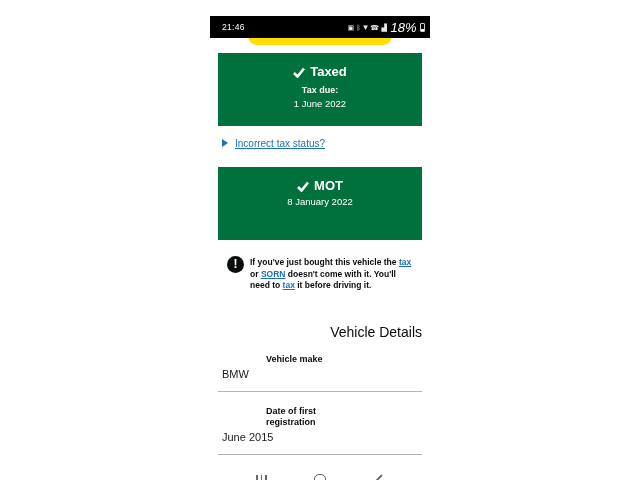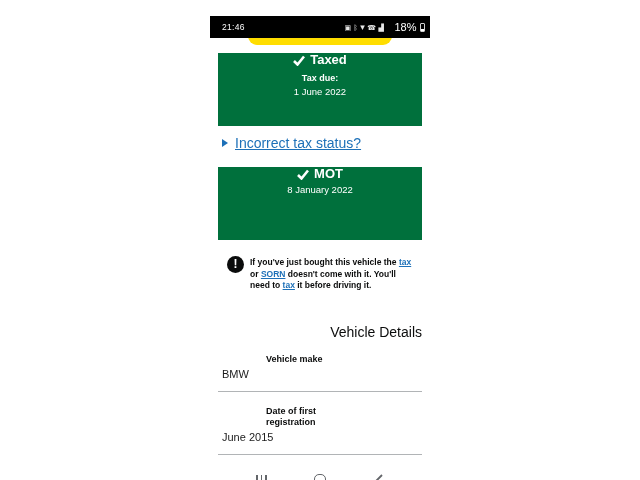--- a/index.html
+++ b/index.html
@@ -15,54 +15,54 @@
   .status-bar {
     position: relative; z-index: 2;
     height: 22px; background: #000000; color: #ffffff;
     display: flex; align-items: center; justify-content: space-between;
     padding: 0 5px 0 12px;
   }
   .status-time { font-size: 8.5px; letter-spacing: .3px; }
   .status-icons { display: flex; align-items: center; gap: 2.5px; }
   .status-glyph { font-size: 7px; line-height: 7px; color: #e8e8e8; }
   .status-glyph.wifi { font-size: 9px; }
-  .battery-pct { font-size: 11px; margin-left: 8px; }
+  .battery-pct { font-size: 13px; margin-left: 1px; font-style: italic; }
   .battery-shell {
     width: 5px; height: 9px; border: 1px solid #cfcfcf; border-radius: 1px;
     position: relative; margin-left: 1px;
   }
   .battery-fill { position: absolute; bottom: 0; left: 0; right: 0; height: 2px; background: #ffffff; }
 
   
   .plate-remnant {
     position: absolute; z-index: 1; top: 20px; left: 38px;
     width: 144px; height: 9px; background: #ffdd00;
     border-radius: 0 0 9px 9px;
   }
 
   
   .status-card {
     margin: 15px 8px 0 8px; height: 73px; background: #00703c; color: #ffffff;
-    text-align: center; 
+    text-align: center; padding-top: 12px;
   }
   .status-card.mot { margin-top: 19px; }
   .card-title-row { display: flex; align-items: center; justify-content: center; gap: 5px; }
   .card-title { font-size: 13px; font-weight: bold; line-height: 14px; }
   .card-sub { font-size: 9px; font-weight: bold; margin-top: 6px; }
   .card-date { font-size: 9.5px; font-weight: normal; margin-top: 2.5px; }
 
   
   .details-link { display: flex; align-items: center; gap: 7px; margin: 12px 0 0 12px; height: 10px; }
   .tri-right {
     width: 0; height: 0;
     border-left: 6px solid #1d70b8;
     border-top: 4px solid transparent;
     border-bottom: 4px solid transparent;
   }
-  .details-link a { font-size: 14px; color: #1d70b8; text-decoration: underline; cursor: pointer; }
+  .details-link a { font-size: 10px; color: #1d70b8; text-decoration: underline; cursor: pointer; }
 
   
   .warning { display: flex; gap: 6px; margin: 16px 10px 0 17px; }
   .warn-icon {
     flex: 0 0 auto; width: 17px; height: 17px; border-radius: 50%;
     background: #0b0c0c; color: #ffffff; font-weight: bold; font-size: 12px;
     text-align: center; line-height: 17px;
   }
   .warn-text { font-size: 8.5px; font-weight: bold; line-height: 11.5px; padding-top: 1px; }
   .warn-text a { color: #1d70b8; text-decoration: underline; font-weight: bold; cursor: pointer; }

